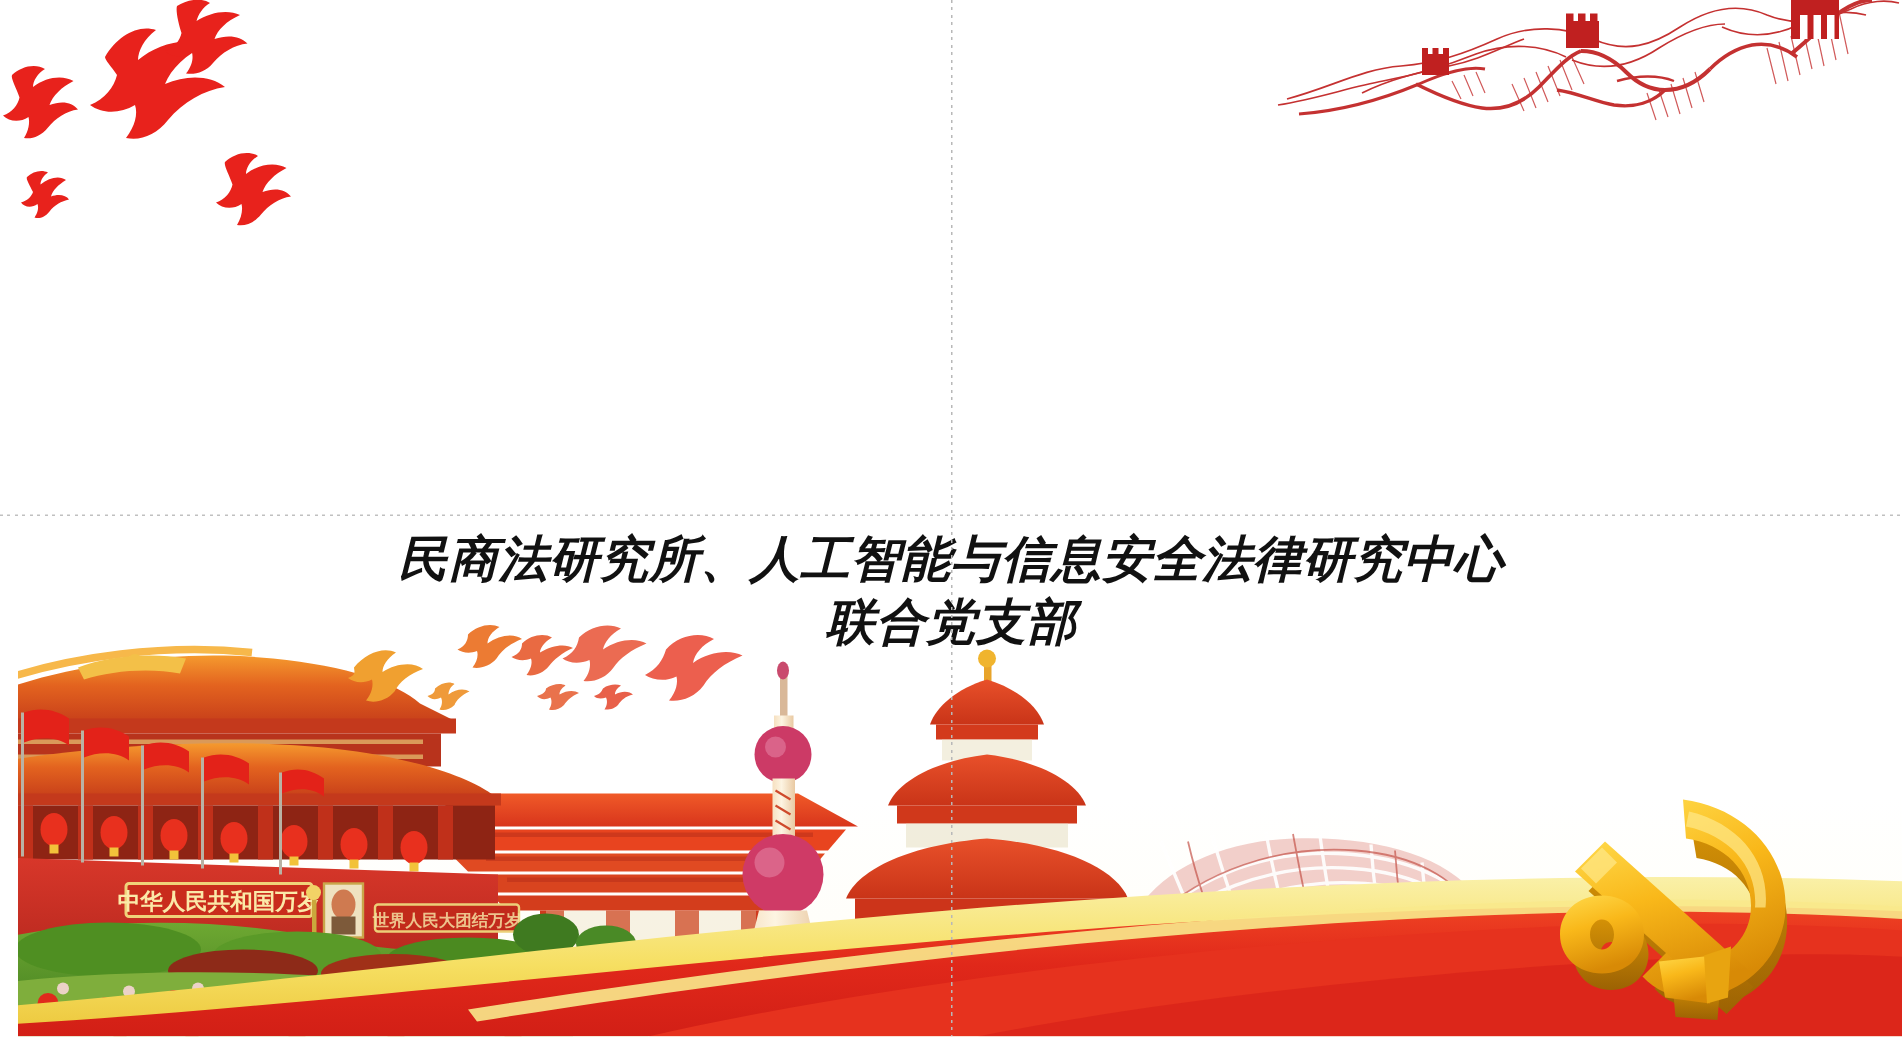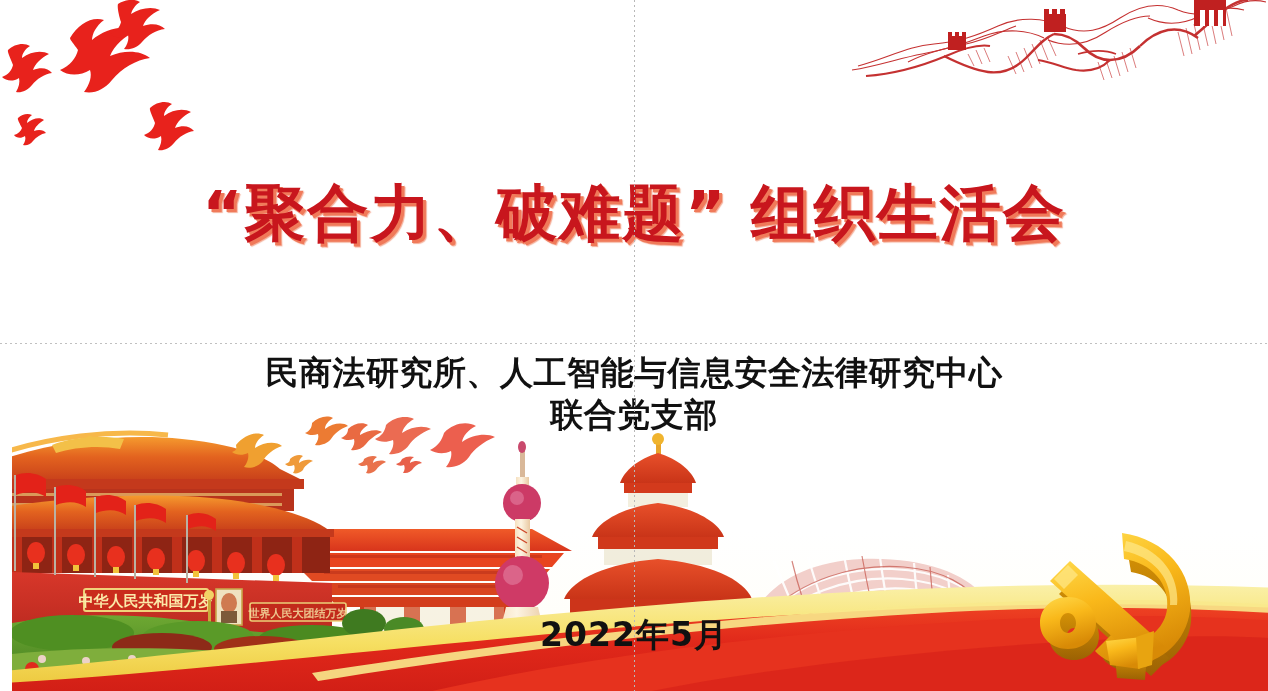--- a/index.html
+++ b/index.html
@@ -43,21 +43,21 @@
     letter-spacing:2px;
     color:#c8161d;
     text-shadow:3px 3px 0 #f07a5a, 4px 4px 1px rgba(235,110,70,.55);
     white-space:nowrap;
     line-height:1.15;
   }
 
   
   .subtitle-block{
     position:absolute;left:0;right:0;top:352px;
-    text-align:center;z-index:40;
+    text-align:center;z-index:40;font-style:italic;
   }
   .subtitle-line{
     font-family:"DejaVu Sans","Liberation Sans",sans-serif;
     font-weight:bold;
     font-size:33px;
     color:#111111;
     line-height:1.28;
     letter-spacing:.5px;
     white-space:nowrap;
   }
@@ -164,23 +164,20 @@
           <rect x="204" y="9" width="5" height="6"></rect>
         <rect x="212" y="9" width="5" height="6"></rect>
         <rect x="346" y="0" width="32" height="26"></rect>
         <rect x="352" y="10" width="5" height="16" fill="#fff"></rect>
         <rect x="361" y="10" width="5" height="16" fill="#fff"></rect>
         <rect x="370" y="10" width="5" height="16" fill="#fff"></rect>
       </g>
     </svg>
   </div>
 
-  <div class="title-block">
-    <div class="title">“聚合力、破难题” 组织生活会</div>
-  </div>
 
   <div class="subtitle-block">
     <div class="subtitle-line">民商法研究所、人工智能与信息安全法律研究中心</div>
     <div class="subtitle-line">联合党支部</div>
   </div>
 
   <div class="midbirds">
     <svg viewBox="0 0 280 80" width="280" height="80" xmlns="http://www.w3.org/2000/svg">
       <g>
         <path d="M6 30 C14 20 26 16 34 20 C28 24 25 29 25 33 C34 27 46 26 52 31
@@ -490,23 +487,20 @@
                  L1290 280 Z" fill="url(#ribbonRed)"></path>
         <path d="M420 280 C560 248 760 222 960 210 C1090 202 1200 204 1290 212 L1290 280 Z" fill="#e6321e"></path>
         <path d="M640 280 C780 252 980 232 1150 226 C1210 224 1260 226 1290 230 L1290 280 Z" fill="#d9241a" opacity=".85"></path>
 
         <path d="M300 262 C480 234 700 206 920 194 C1070 186 1190 188 1290 196 L1290 204
                  C1180 196 1060 194 920 202 C700 214 480 242 306 270 Z" fill="#f8e98c" opacity=".9"></path>
       </g>
     </svg>
   </div>
 
-  <div class="date-block">
-    <span class="date-text">2022年5月</span>
-  </div>
 
   <div class="emblem">
     <svg viewBox="0 0 250 170" width="250" height="170" xmlns="http://www.w3.org/2000/svg">
       <defs>
         <linearGradient id="goldG" x1="0" y1="0" x2="0.3" y2="1">
           <stop offset="0%" stop-color="#ffd94a"></stop>
           <stop offset="45%" stop-color="#f9b81a"></stop>
           <stop offset="100%" stop-color="#d88a06"></stop>
         </linearGradient>
         <linearGradient id="goldDark" x1="0" y1="0" x2="0" y2="1">

